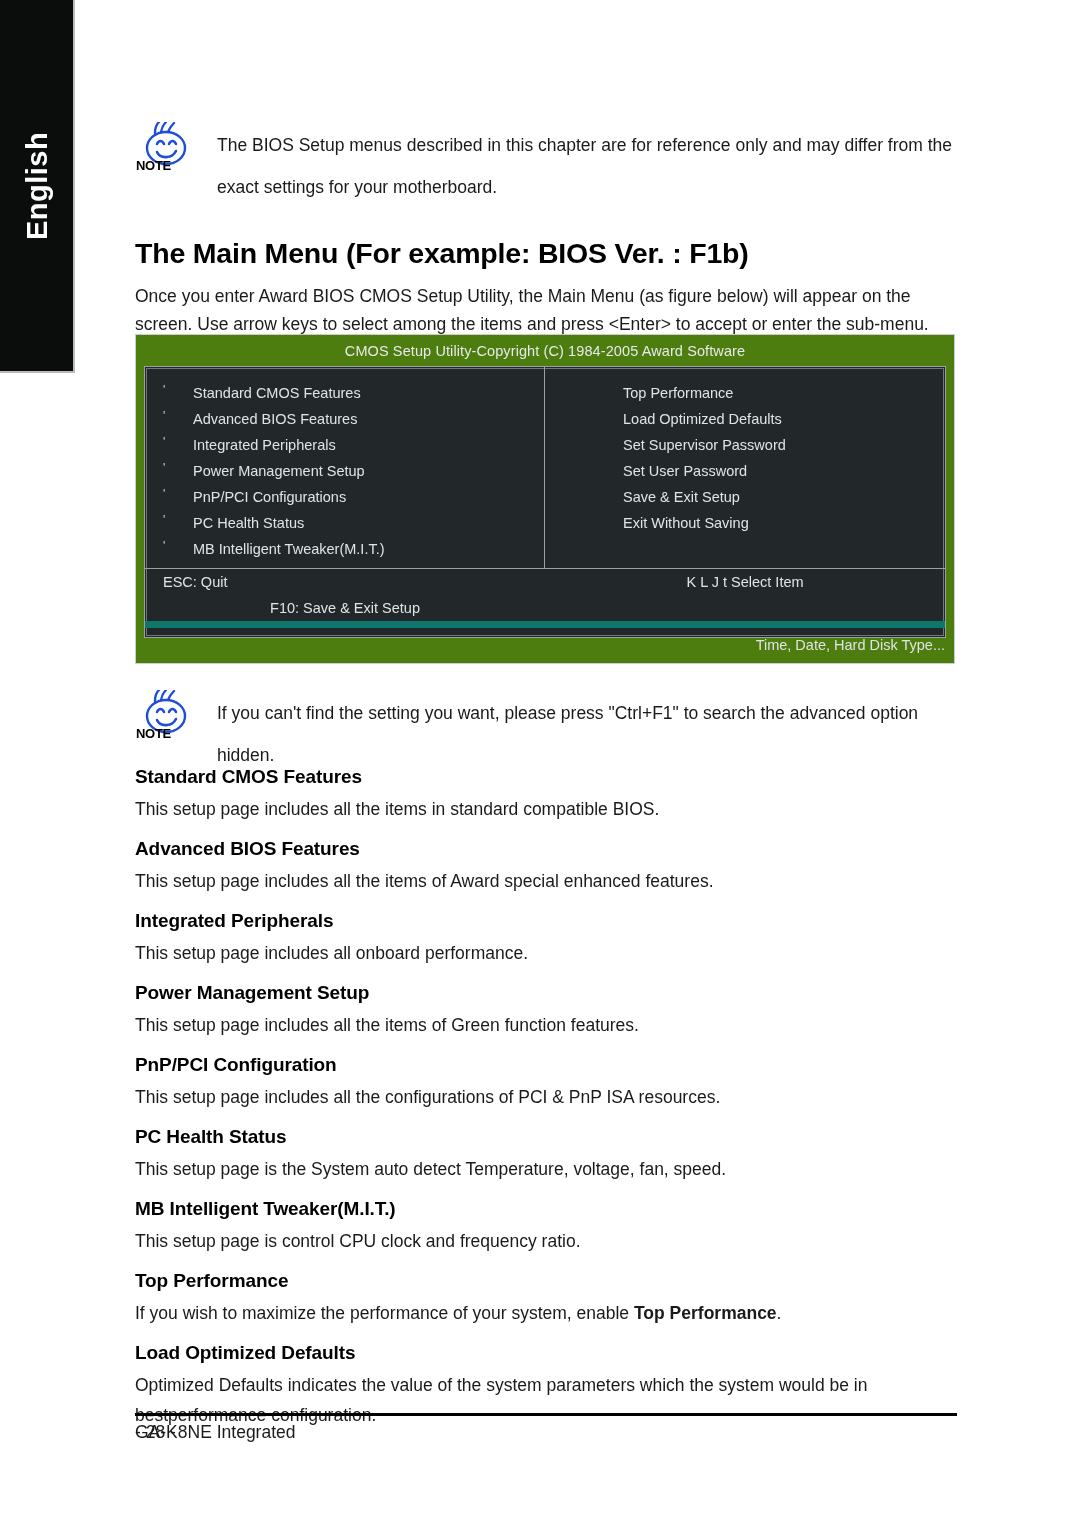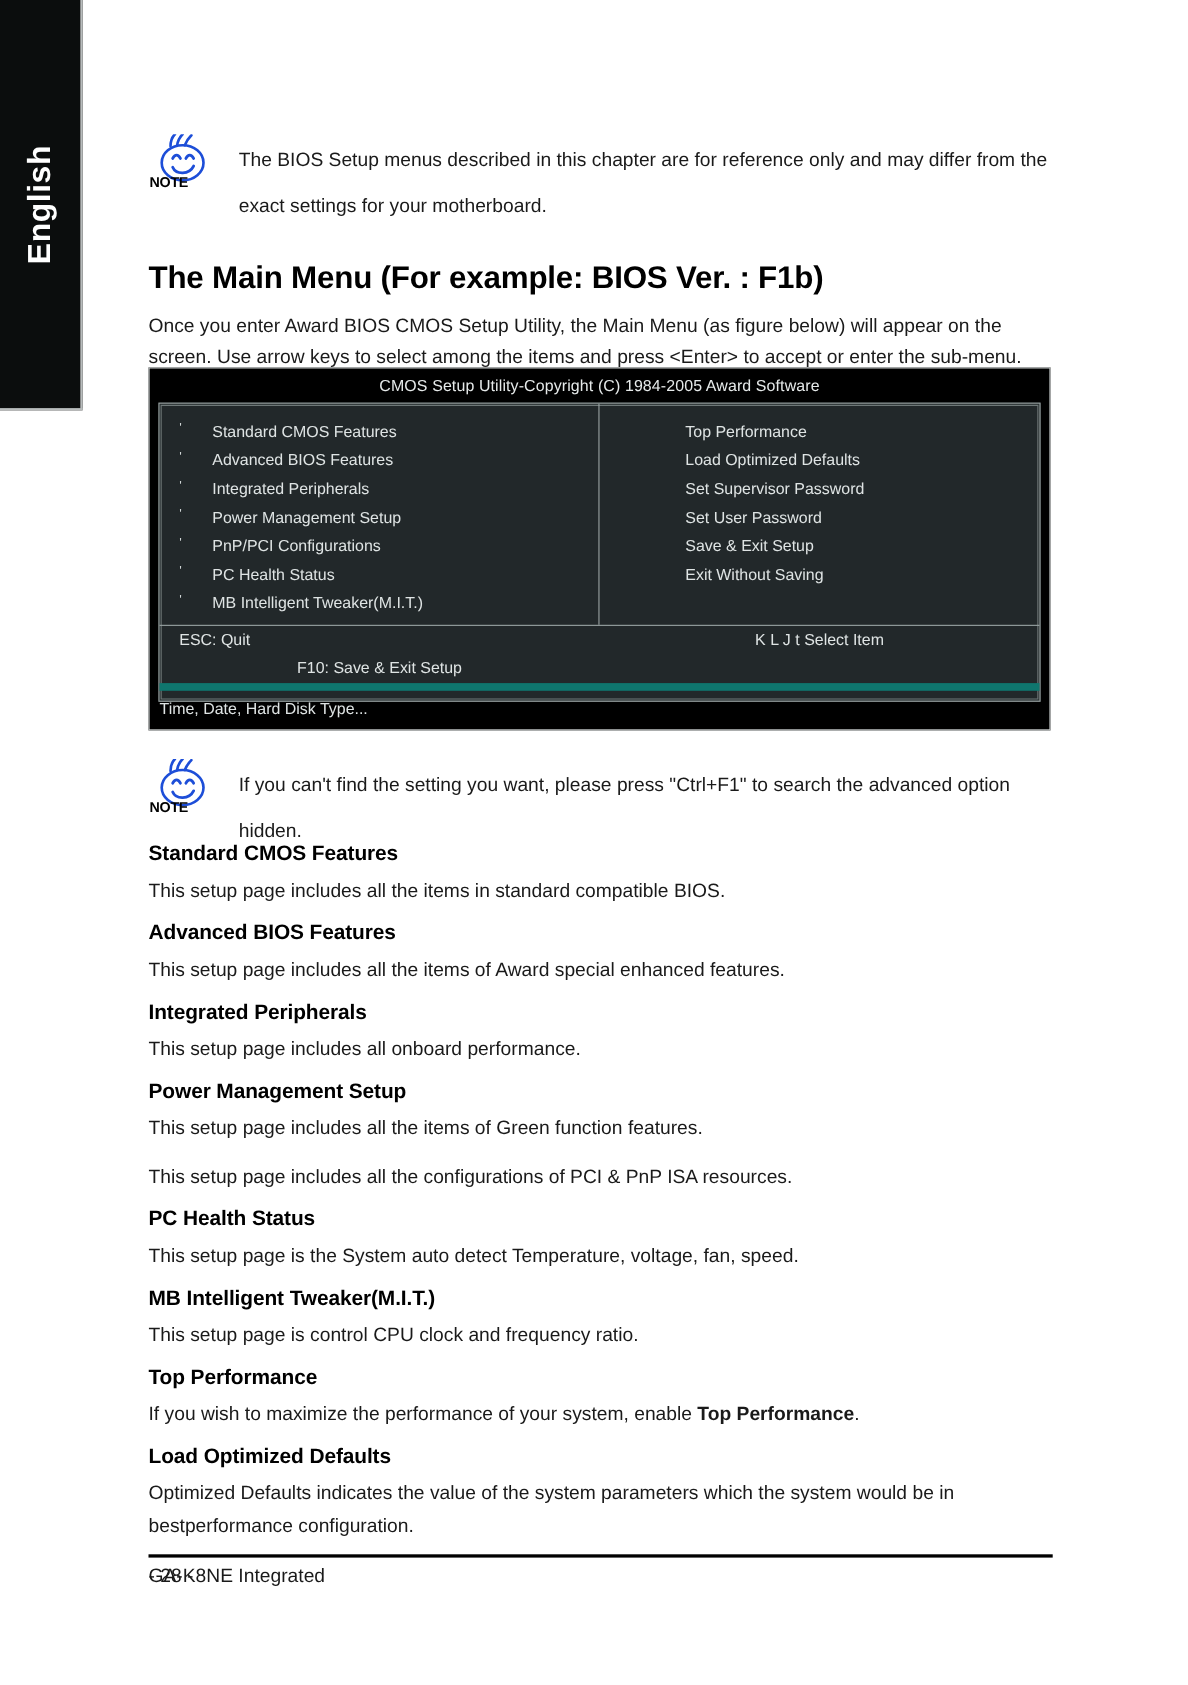--- a/index.html
+++ b/index.html
@@ -102,21 +102,21 @@
     color: #1a1a1a;
   }
 
   
   .bios {
     position: absolute;
     left: 7px;
     top: 334px;
     width: 820px;
     height: 330px;
-    background: #000000;
+    background: #4d7c0f;
     border: 1px solid #c9cdcd;
     box-sizing: border-box;
     color: #dfe4e4;
     font-size: 14.5px;
   }
   .bios-title {
     text-align: center;
     padding: 8px 0 7px 0;
     font-size: 14.5px;
     color: #e6eaea;
@@ -174,21 +174,21 @@
   }
   .bios-key-row {
     display: flex;
     height: 26px;
     line-height: 26px;
     font-size: 14.5px;
   }
   .bios-key-left  { width: 50%; padding-left: 18px; box-sizing: border-box; }
   .bios-key-right { width: 50%; text-align: center; box-sizing: border-box; }
   .bios-status {
-    text-align: left;
+    text-align: right;
     height: 34px;
     line-height: 34px;
     font-size: 14.5px;
   }
 
   
   .sections {
     position: absolute;
     left: 7px;
     top: 766px;
@@ -368,20 +368,21 @@
     </div>
     <div class="sec-block">
       <div class="sec-h">Integrated Peripherals</div>
       <div class="sec-p">This setup page includes all onboard performance.</div>
     </div>
     <div class="sec-block">
       <div class="sec-h">Power Management Setup</div>
       <div class="sec-p">This setup page includes all the items of Green function features.</div>
     </div>
     <div class="sec-block">
+      <div class="sec-h">PnP/PCI Configuration</div>
       <div class="sec-p">This setup page includes all the configurations of PCI &amp; PnP ISA resources.</div>
     </div>
     <div class="sec-block">
       <div class="sec-h">PC Health Status</div>
       <div class="sec-p">This setup page is the System auto detect Temperature, voltage, fan, speed.</div>
     </div>
     <div class="sec-block">
       <div class="sec-h">MB Intelligent Tweaker(M.I.T.)</div>
       <div class="sec-p">This setup page is control CPU clock and frequency ratio.</div>
     </div>

